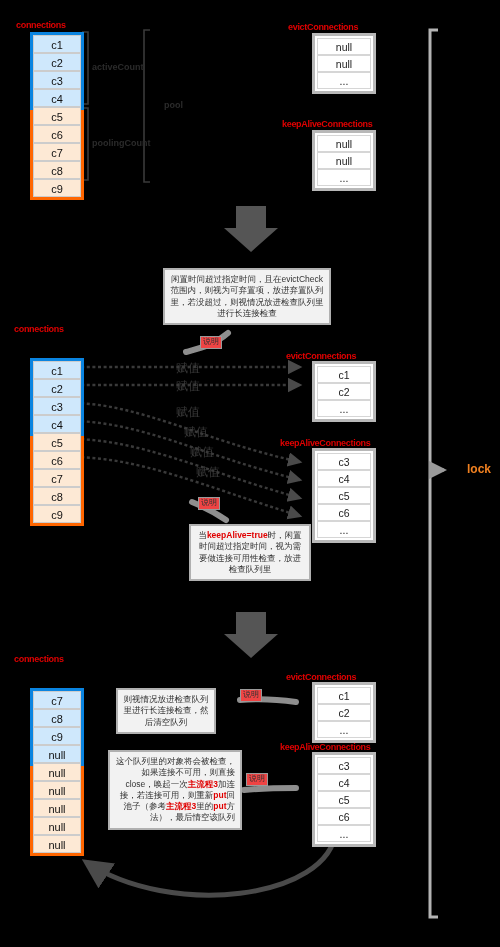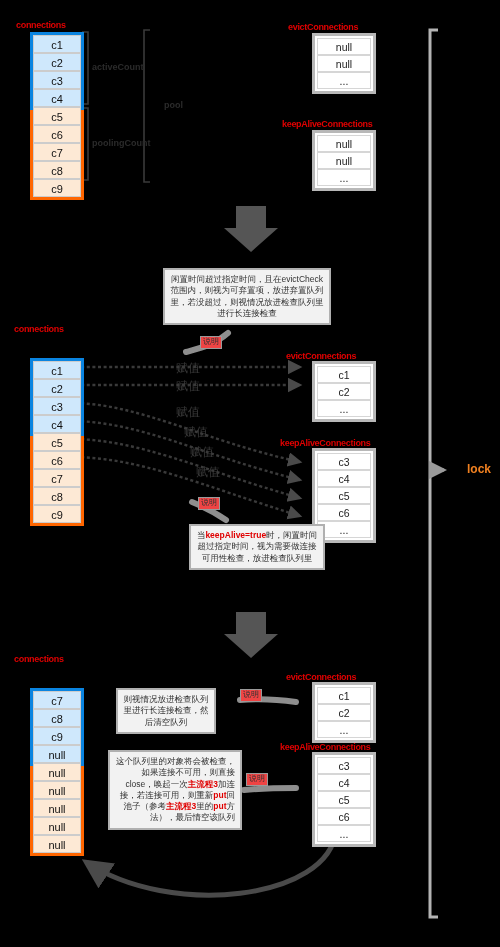--- a/index.html
+++ b/index.html
@@ -157,21 +157,21 @@
   <div class="qbox" style="left:312px;top:448px;">
     <div class="qcell">c3</div>
     <div class="qcell">c4</div>
     <div class="qcell">c5</div>
     <div class="qcell">c6</div>
     <div class="qcell">...</div>
   </div>
 
   <div class="shuoming" style="left:198px;top:497px;">说明</div>
 
-  <div class="note" style="left:189px;top:524px;width:136px;">
+  <div class="note" style="left:189px;top:524px;width:122px;">
     <span>当</span><b class="red">keepAlive=true</b><span>时，闲置时间超过指定时间，视为需要做连接可用性检查，放进检查队列里</span>
   </div>
 
   <div class="redlabel" style="left:14px;top:654px;">connections</div>
 
   <div class="pool" style="left:30px;top:688px;">
     <div class="cell blue">c7</div>
     <div class="cell blue">c8</div>
     <div class="cell blue">c9</div>
     <div class="cell blue">null</div>

